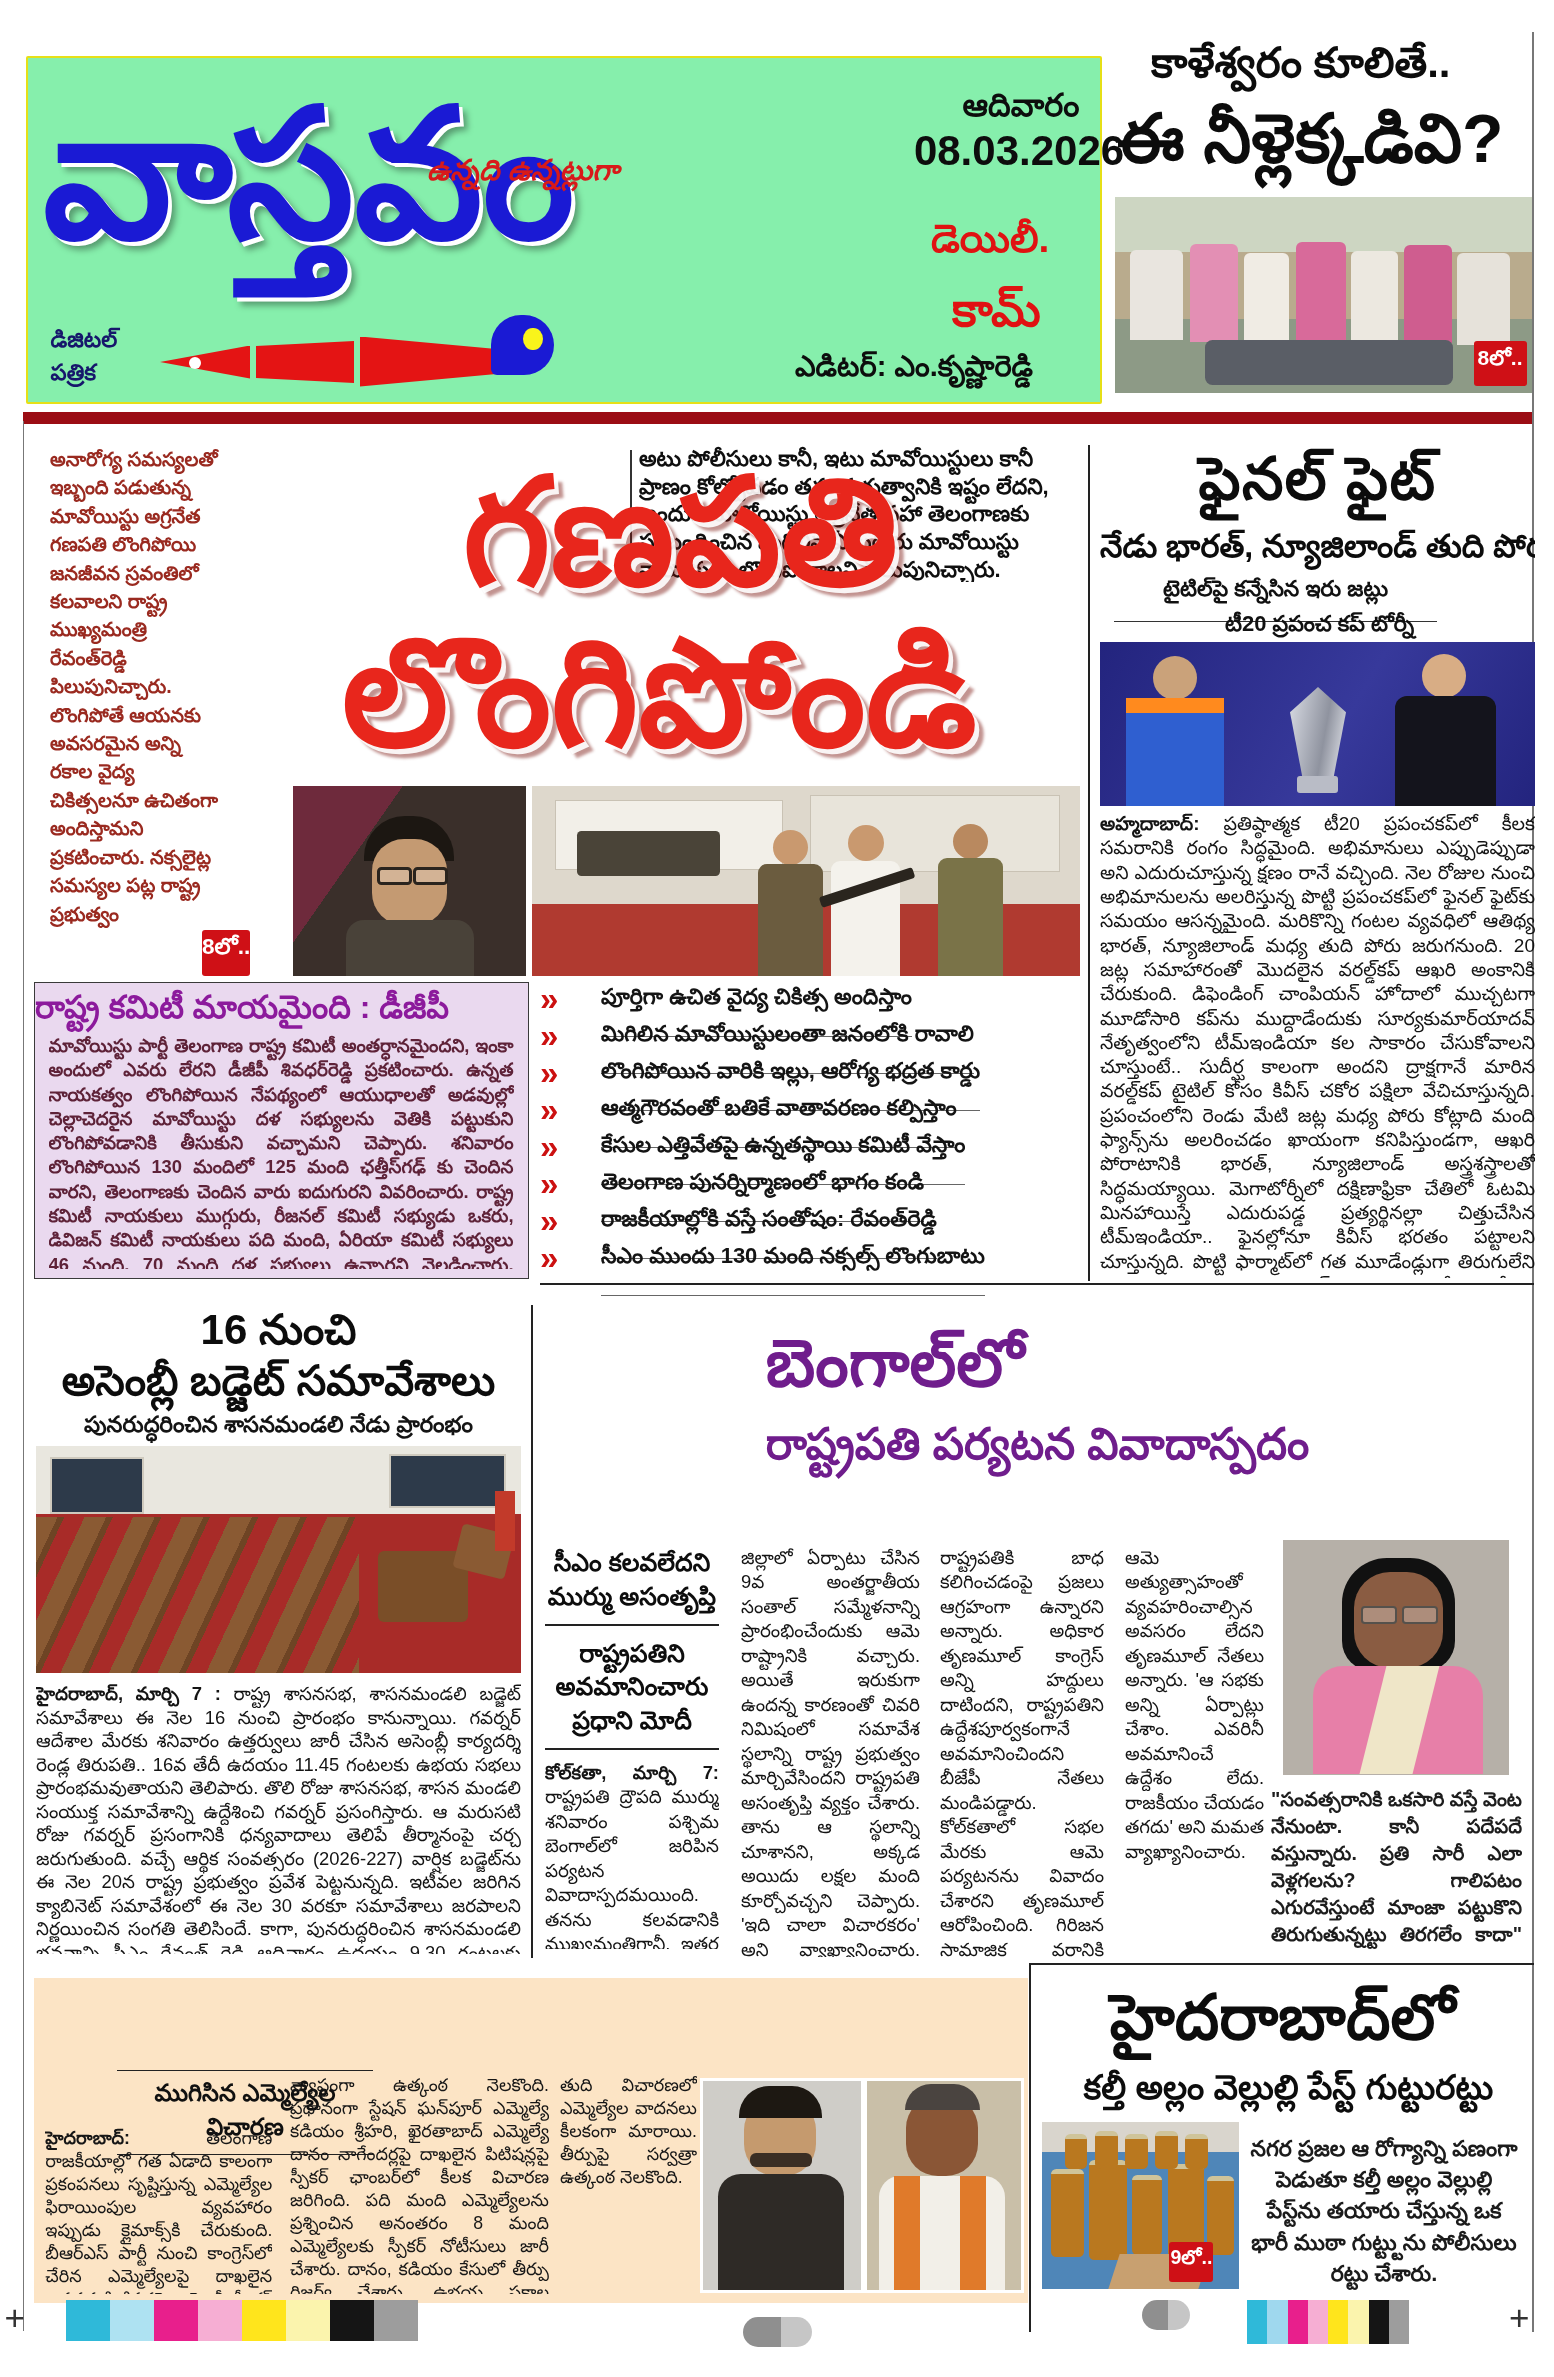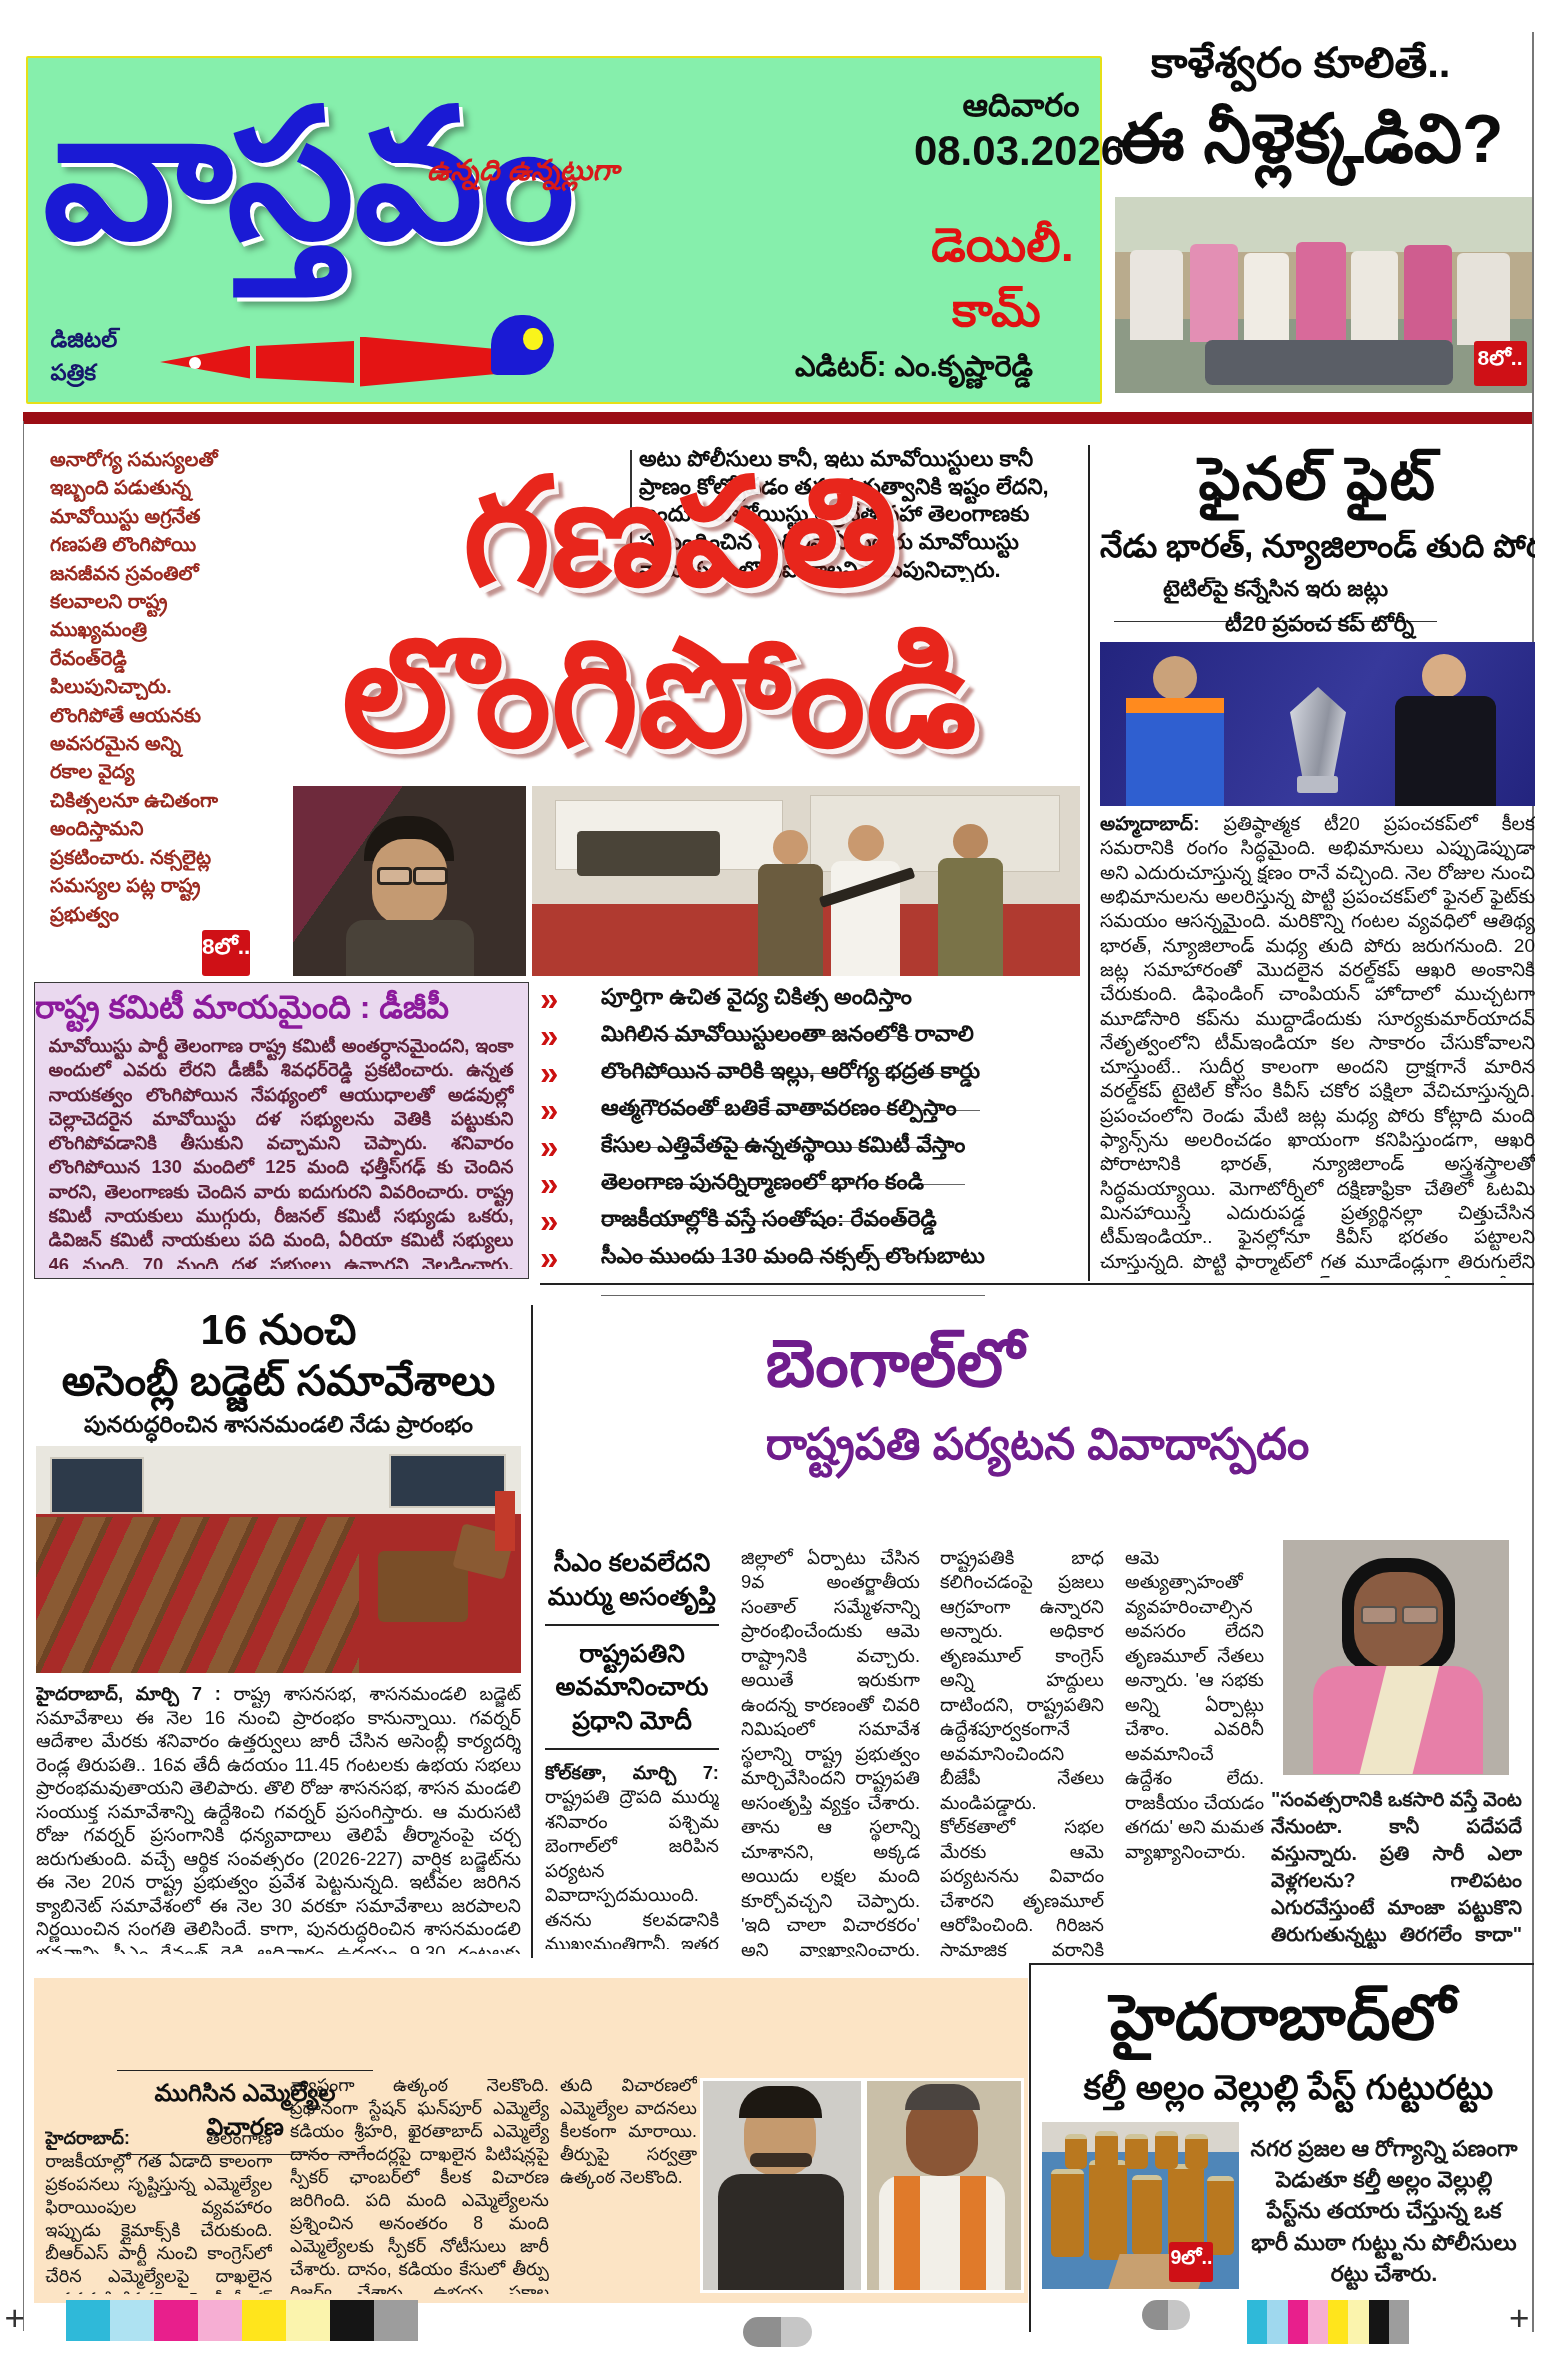--- a/index.html
+++ b/index.html
@@ -25,21 +25,21 @@
   .nib-dot{position:absolute;left:29px;top:22px;width:12px;height:12px;border-radius:50%;background:#fff;}
   .nib-bar{position:absolute;left:96px;top:6px;width:98px;height:42px;background:#e41414;
            clip-path:polygon(0 12%,100% 0,100% 100%,0 88%);}
   .nib-body{position:absolute;left:200px;top:1.5px;width:173px;height:50px;background:#e41414;
             clip-path:polygon(0 0,100% 32%,100% 68%,0 100%);}
   .nib-tail{position:absolute;left:331px;top:-19.6px;width:63px;height:60px;background:#1a1ad4;
             border-radius:30px 30px 30px 6px;}
   .nib-tail-hole{position:absolute;left:363px;top:-7.5px;width:19.6px;height:22.6px;border-radius:50%;background:#f9f41b;}
   #mh-day{left:899px;top:29px;width:188px;font-size:32px;font-weight:900;color:#0d0d0d;}
   #mh-date{left:878px;top:69px;width:226px;font-size:42px;font-weight:900;color:#0d0d0d;}
-  #mh-brand1{left:903px;top:159px;width:196px;font-size:47px;font-weight:900;color:#e01212;}
+  #mh-brand1{left:903px;top:159px;width:196px;font-size:39px;font-weight:900;color:#e01212;}
   #mh-brand2{left:924px;top:224px;width:165px;font-size:47px;font-weight:900;color:#e01212;}
   #mh-editor{left:767px;top:292px;width:301px;font-size:29px;font-weight:900;color:#0d0d0d;white-space:nowrap;overflow:hidden;}
 
   
   #tr-h1{left:1151px;top:39px;width:384px;font-size:42px;font-weight:900;color:#0c0c0c;white-space:nowrap;}
   #tr-h2{left:1117px;top:99px;width:421px;font-size:68px;font-weight:900;color:#0c0c0c;white-space:nowrap;}
   #tr-photo{left:1115px;top:197px;width:419px;height:196px;
             background:linear-gradient(#cdd6c2 0 28%,#b9ab8d 28% 62%,#8d9a86 62% 100%);}
   .crowd-fig{position:absolute;border-radius:6px 6px 0 0;}
   .page-badge{background:#cf1016;color:#fff;font-weight:900;text-align:center;

